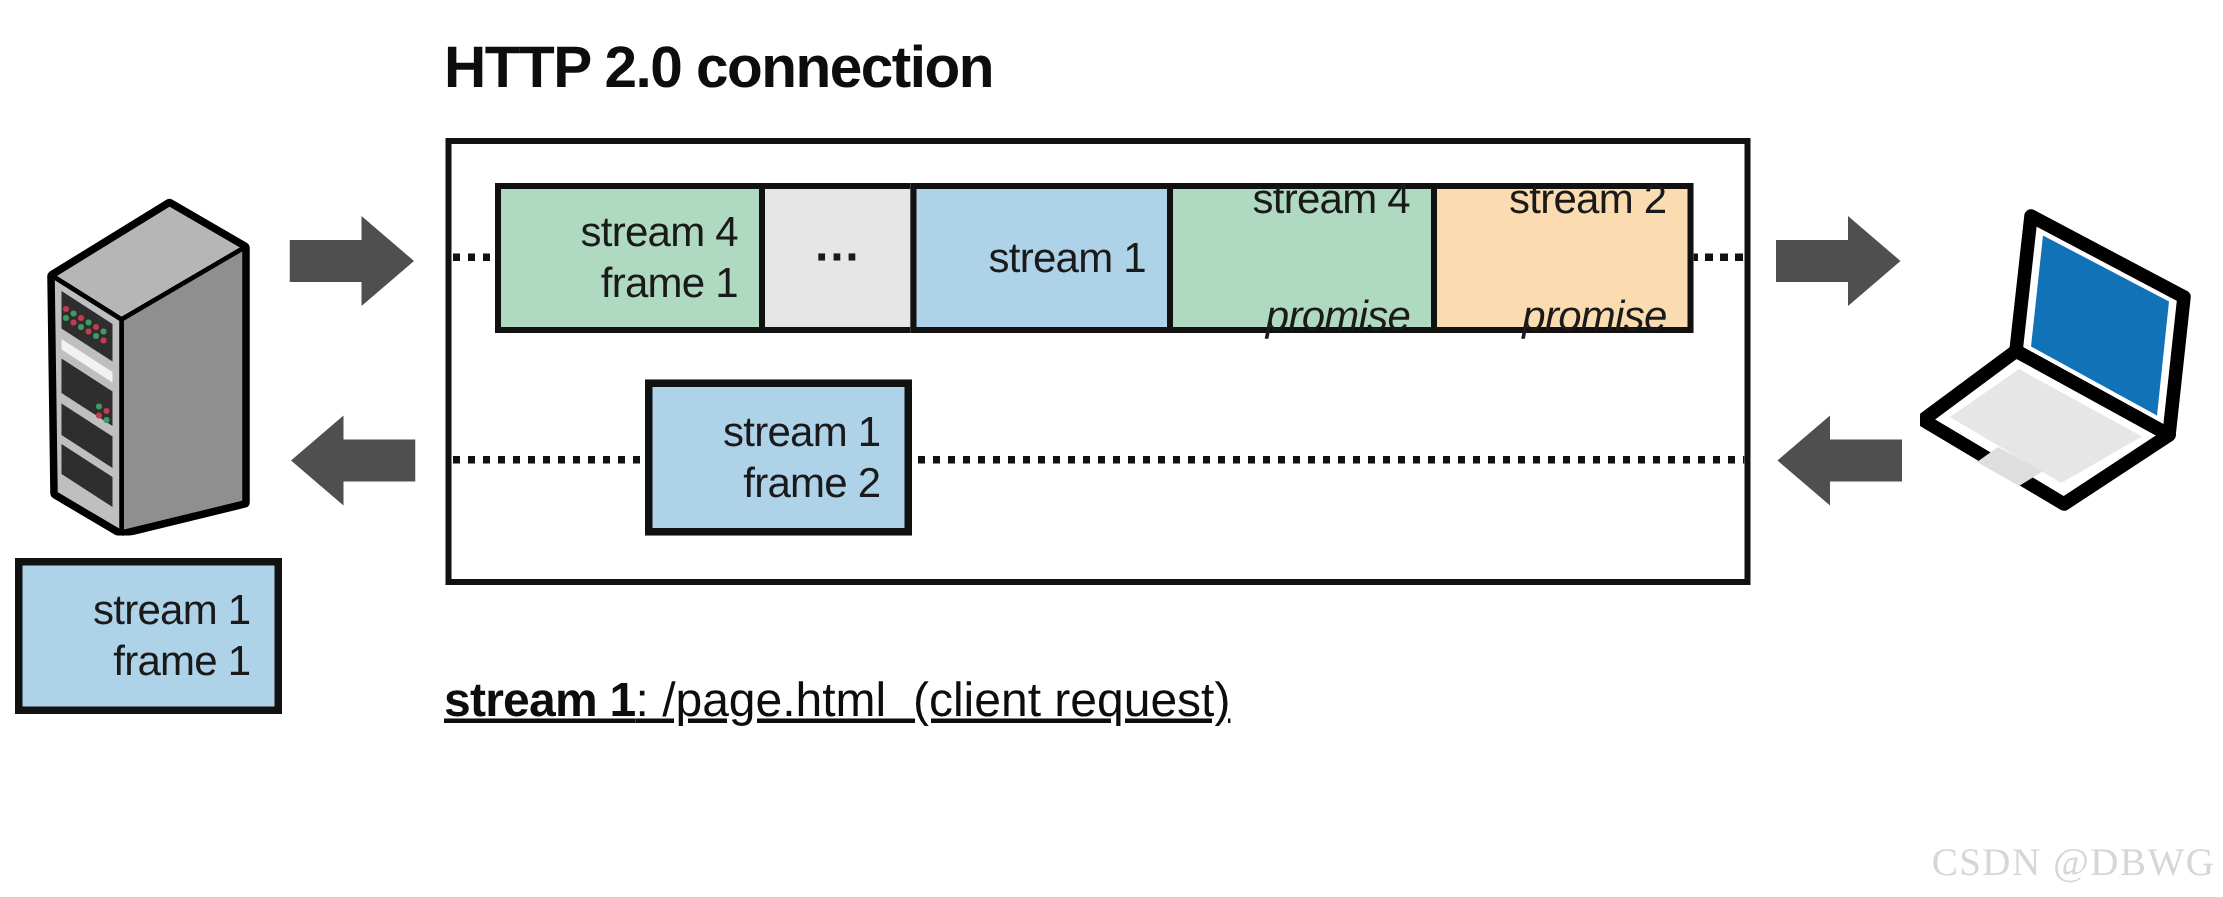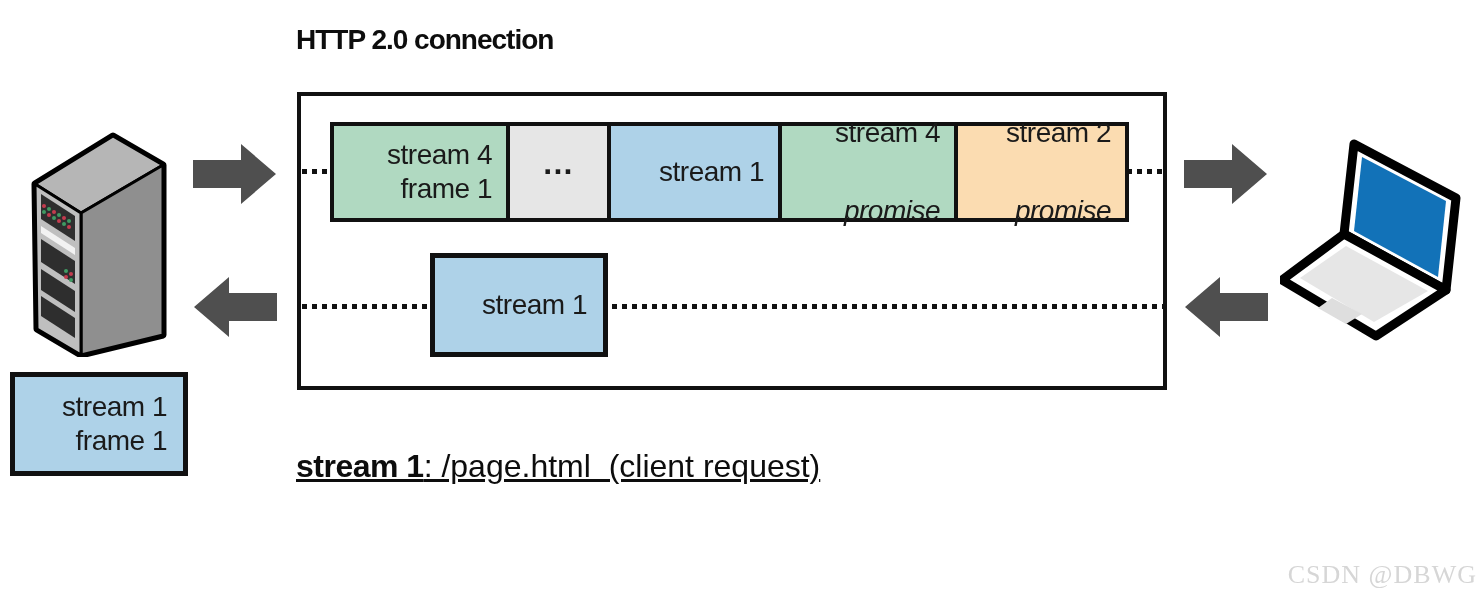--- a/index.html
+++ b/index.html
@@ -6,21 +6,21 @@
   html,body { background:#ffffff; }
   body { font-family:"Liberation Sans","DejaVu Sans",sans-serif; }
   .stage {
     position:relative; width:1482px; height:598px;
     background:#ffffff; overflow:hidden; color:#111;
   }
 
   
   .title {
     position:absolute; left:296px; top:24px;
-    font-size:28px; font-weight:700; letter-spacing:-1px; color:#0d0d0d;
+    font-size:39px; font-weight:700; letter-spacing:-1px; color:#0d0d0d;
   }
 
   
   .conn-box {
     position:absolute; left:297px; top:92px; width:870px; height:298px;
     border:4px solid #111; background:#ffffff;
   }
 
   
   .dotted {
@@ -164,20 +164,21 @@
       <span class="it">promise</span>
     </div>
     <div class="frame w5" style="background-color: rgb(251, 220, 177);">
       <span>stream 2</span>
       <span class="it">promise</span>
     </div>
   </div>
 
   <div class="lone-frame resp-frame" style="background-color: rgb(174, 210, 232);">
     <span>stream 1</span>
+    <span>frame 2</span>
   </div>
 
   <div class="lone-frame srv-frame" style="background-color: rgb(174, 210, 232);">
     <span>stream 1</span>
     <span>frame 1</span>
   </div>
 
   <div class="legend">
     <div class="legend-line"><span class="legend-stream">stream 1</span><span class="legend-rest">: /page.html  (client request)</span></div>
   </div>

